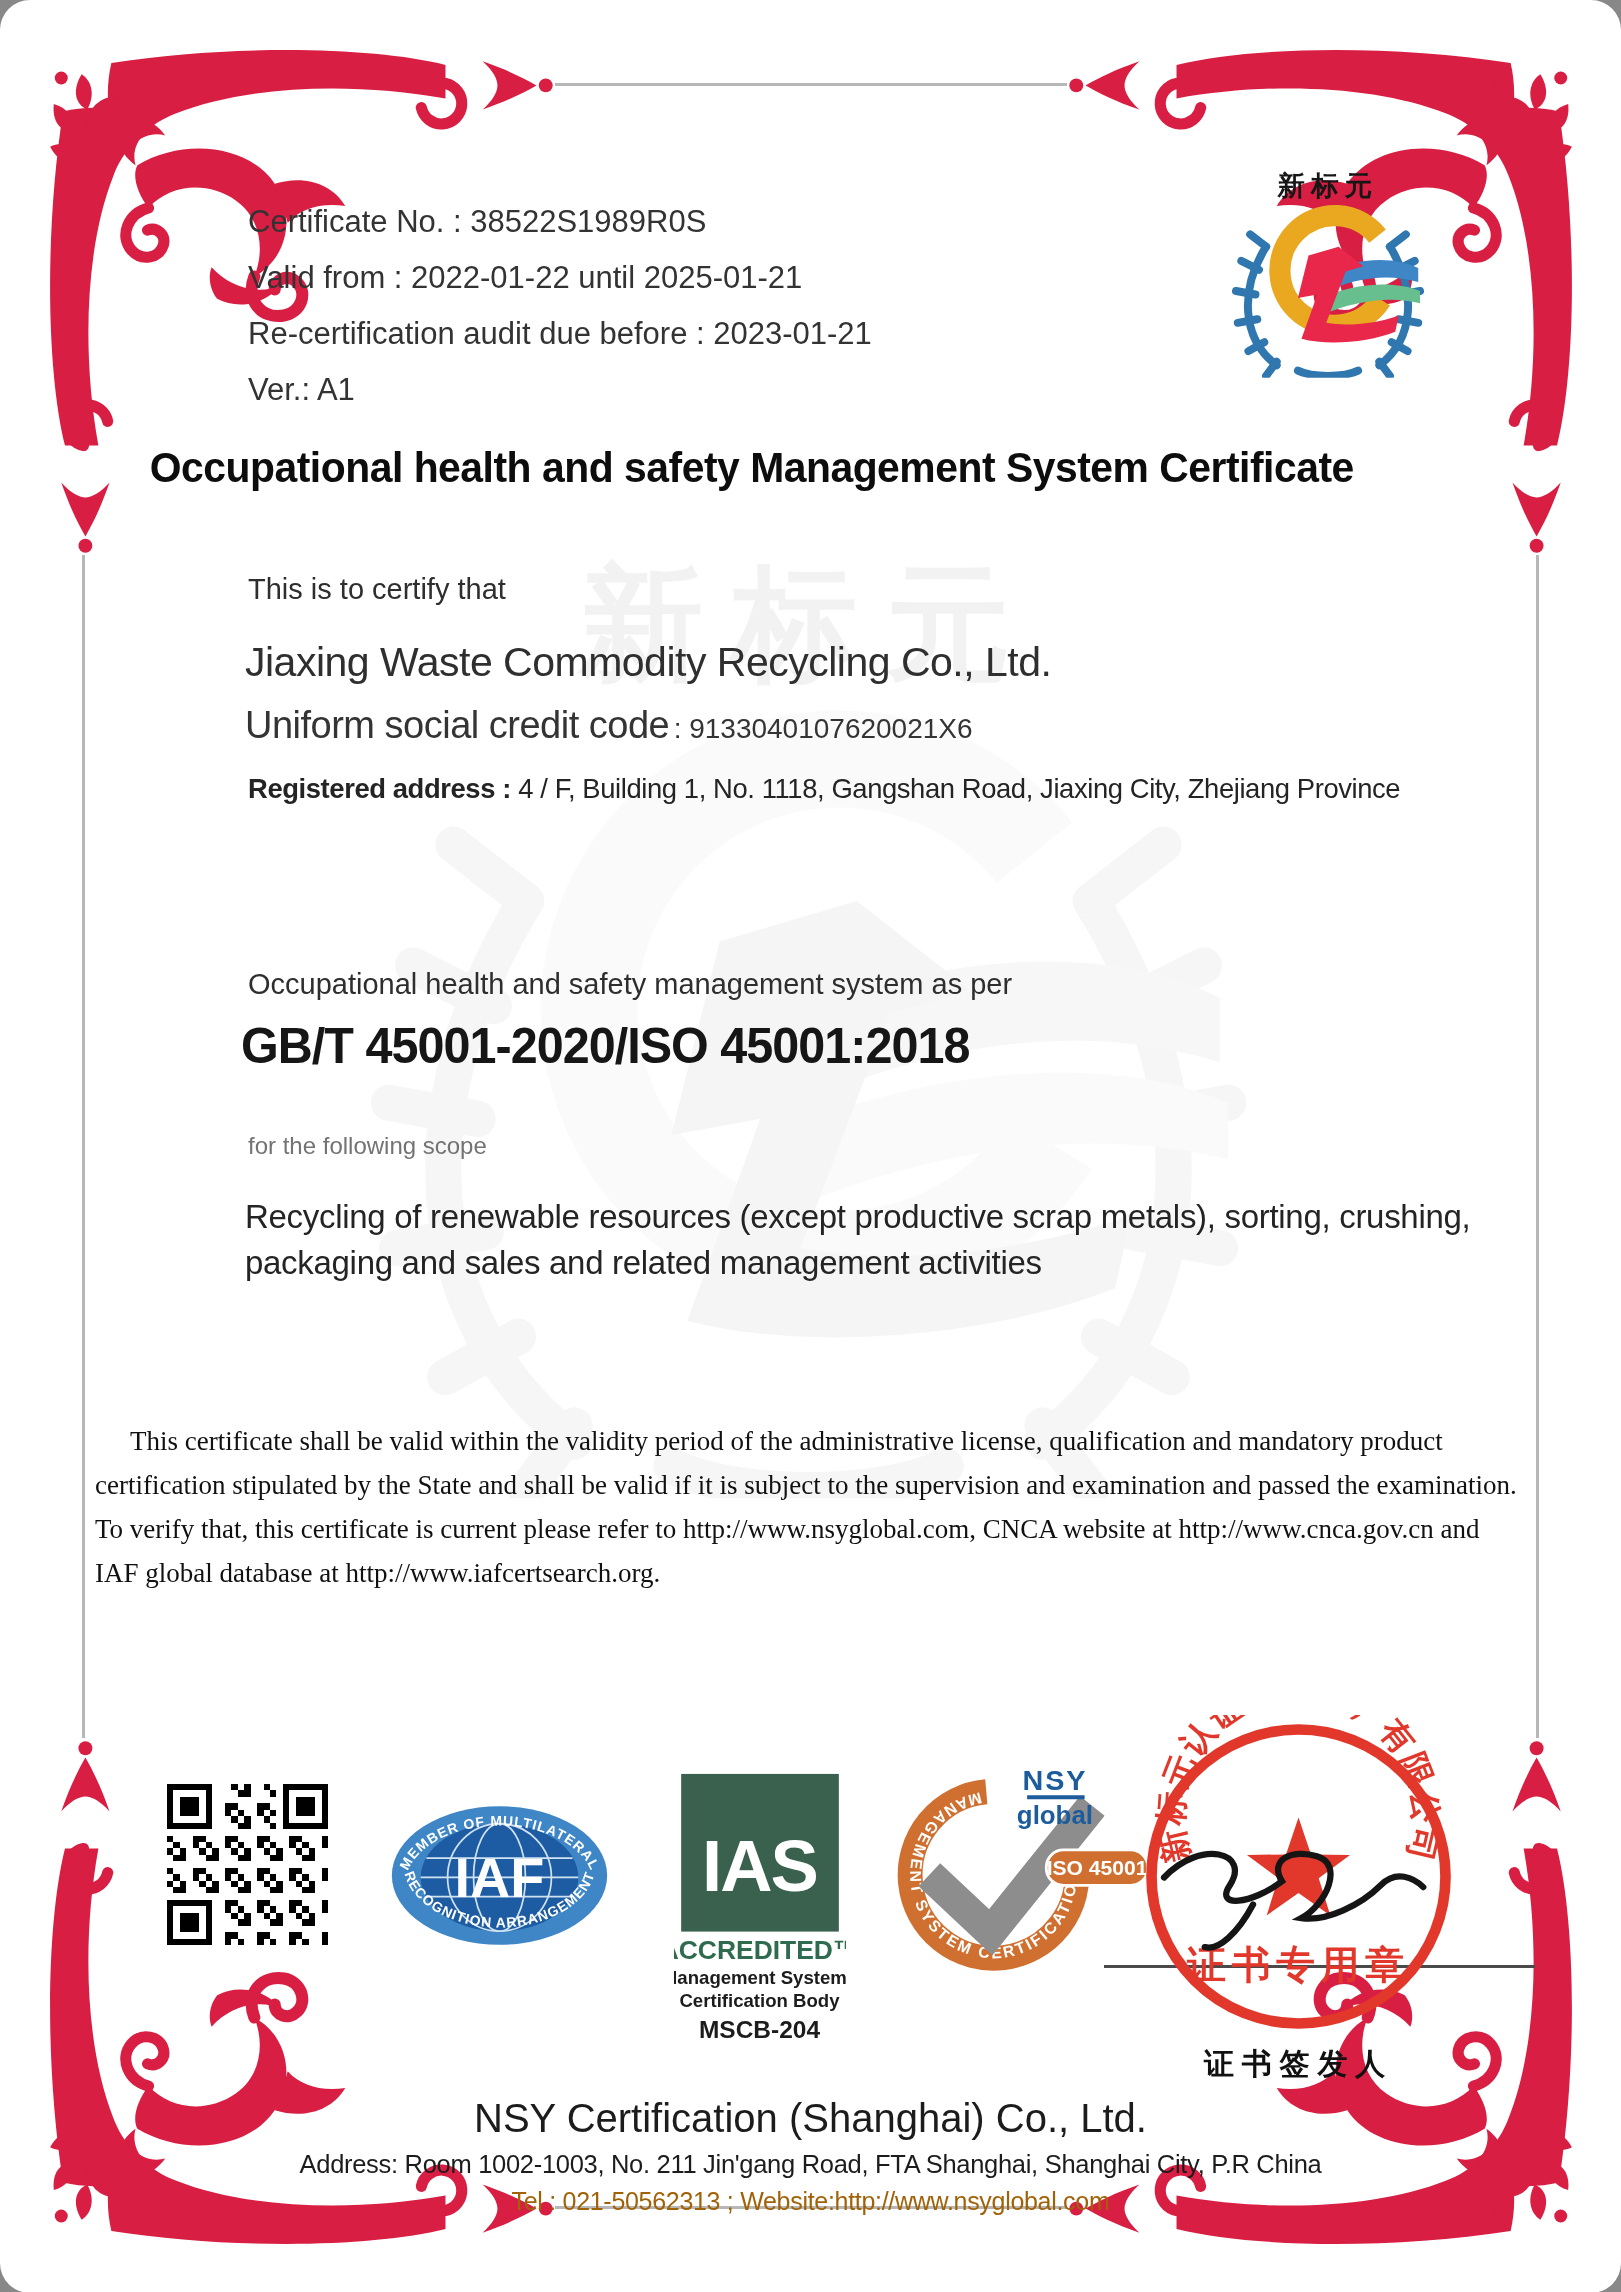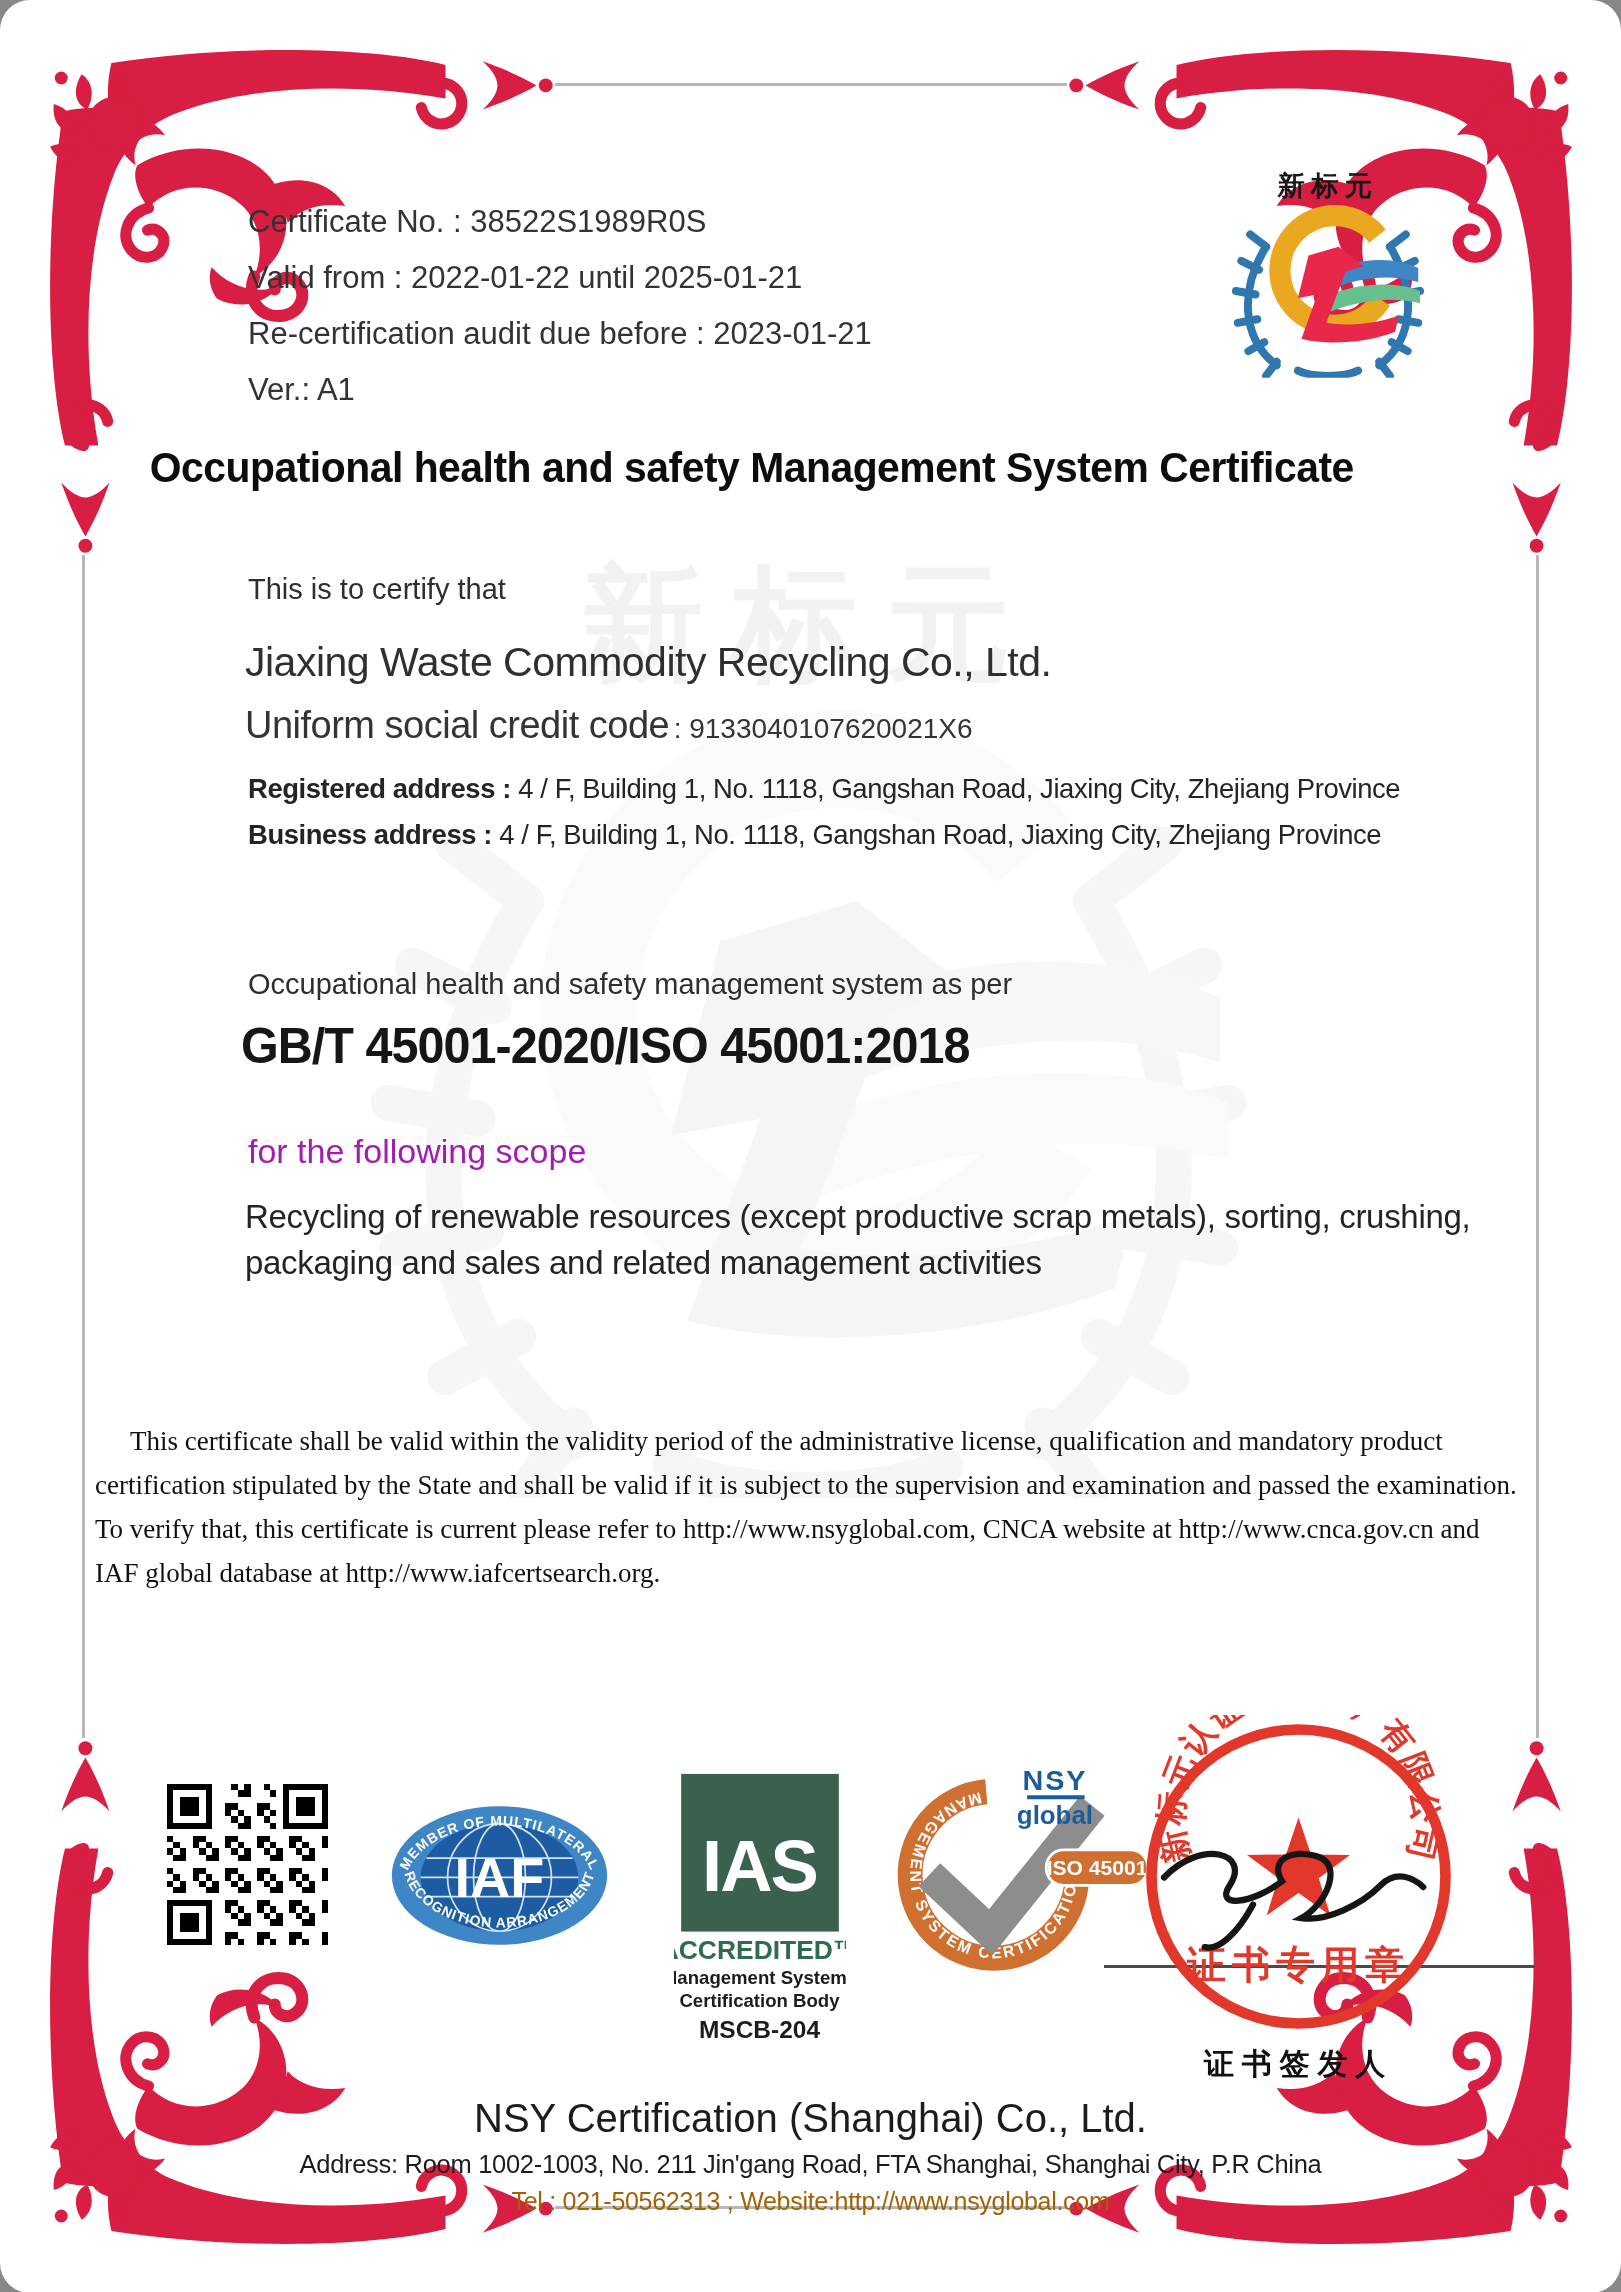--- a/index.html
+++ b/index.html
@@ -24,21 +24,21 @@
   .certify{left:248px;top:573px;font-size:29px;color:#2e2e2e;}
   .company{left:245px;top:639px;font-size:41px;color:#2f2f2f;letter-spacing:-0.5px;}
   .credit{left:245px;top:704px;color:#343434;}
   .credit .big{font-size:38px;letter-spacing:-0.5px;}
   .credit .small{font-size:28px;}
   .addr{left:248px;font-size:27.4px;letter-spacing:-0.4px;color:#242424;}
   .addr b{font-weight:bold;}
   .sysintro{left:248px;top:968px;font-size:29px;color:#2e2e2e;}
   .standard{left:241px;top:1017px;font-size:50px;font-weight:bold;color:#161616;}
   .standard span{display:inline-block;transform:scaleX(.97);transform-origin:left;letter-spacing:-1px;white-space:nowrap;}
-  .scopeintro{left:248px;top:1132px;font-size:34px;color:#a21caf;}
+  .scopeintro{left:248px;top:1132px;font-size:24px;color:#737373;}
   .scope{left:245px;top:1194px;width:1264px;font-size:33px;line-height:46px;color:#242424;letter-spacing:-0.3px;}
   .legal{left:95px;top:1419px;width:1433px;font-family:"Liberation Serif","DejaVu Serif",serif;
          font-size:27px;line-height:44px;color:#111;text-indent:35px;}
   .signer{left:1137px;top:2044px;width:323px;text-align:center;font-size:30px;font-weight:bold;
           letter-spacing:7.8px;color:#111;}
   .sigline{position:absolute;left:1104px;top:1965px;width:431px;height:2.9px;background:#4a4a4a;}
   .f-company{left:0;top:2096px;width:1621px;text-align:center;font-size:40px;color:#1c1c1c;}
   .f-addr{left:0;top:2150px;width:1621px;text-align:center;font-size:25.5px;color:#1c1c1c;letter-spacing:-0.3px;}
   .f-tel{left:0;top:2187px;width:1621px;text-align:center;font-size:25px;color:#a16207;letter-spacing:-0.3px;}
   .watermark{left:284px;top:529px;width:1049px;height:970px;opacity:.05;filter:grayscale(1);}
@@ -130,23 +130,20 @@
   </div>
 
   <div class="abs certify">This is to certify that</div>
   <div class="abs company">Jiaxing Waste Commodity Recycling Co., Ltd.</div>
   <div class="abs credit">
     <span class="big">Uniform social credit code</span>
     <span class="small">: 9133040107620021X6</span>
   </div>
   <div class="abs addr" style="top:773px">
     <b>Registered address :</b><span> 4 / F, Building 1, No. 1118, Gangshan Road, Jiaxing City, Zhejiang Province</span>
-  </div>
-  <div class="abs addr" style="top:819px">
-    <b>Business address :</b><span> 4 / F, Building 1, No. 1118, Gangshan Road, Jiaxing City, Zhejiang Province</span>
   </div>
 
   <div class="abs sysintro">Occupational health and safety management system as per</div>
   <div class="abs standard">
     <span>GB/T 45001-2020/ISO 45001:2018</span>
   </div>
   <div class="abs scopeintro">for the following scope</div>
   <div class="abs scope">Recycling of renewable resources (except productive scrap metals), sorting, crushing, packaging and sales and related management activities</div>
 
   <div class="abs legal">This certificate shall be valid within the validity period of the administrative license, qualification and mandatory product certification stipulated by the State and shall be valid if it is subject to the supervision and examination and passed the examination. To verify that, this certificate is current please refer to http://www.nsyglobal.com, CNCA website at http://www.cnca.gov.cn and IAF global database at http://www.iafcertsearch.org.</div>

